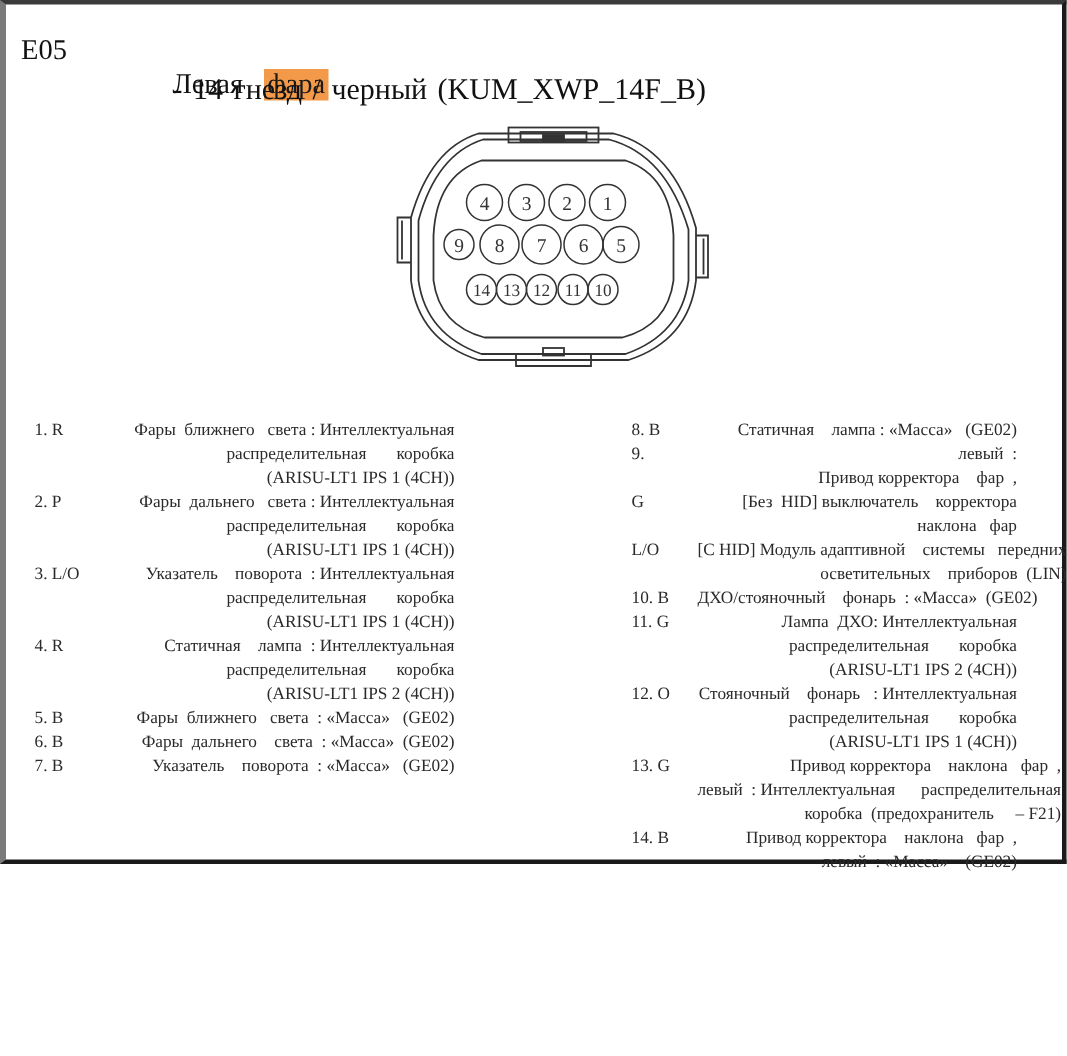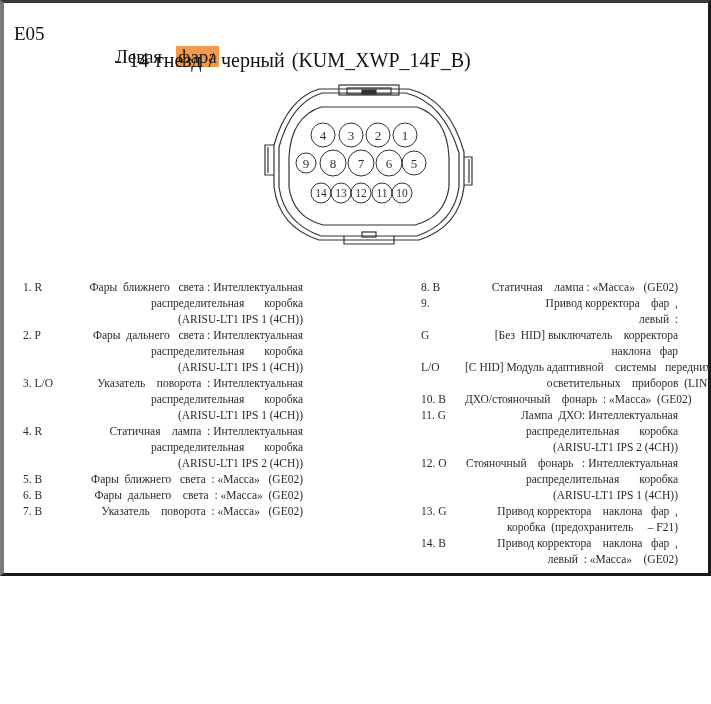--- a/index.html
+++ b/index.html
@@ -148,22 +148,22 @@
   <div class="pins col-right" id="right-col">
       <div class="pin-row">
         <div class="pin-label">8. B</div>
         <div class="pin-desc">
           <span>Статичная    лампа : «Масса»   (GE02)</span>
         </div>
       </div>
       <div class="pin-row">
         <div class="pin-label">9.</div>
         <div class="pin-desc">
+          <span>левый  :</span>
           <span>Привод корректора    фар  ,</span>
-          <span>левый  :</span>
         </div>
       </div>
       <div class="pin-row">
         <div class="pin-label">G</div>
         <div class="pin-desc">
           <span>[Без  HID] выключатель    корректора</span>
           <span>наклона   фар</span>
         </div>
       </div>
       <div class="pin-row">
@@ -192,20 +192,21 @@
         <div class="pin-desc">
           <span>Стояночный    фонарь   : Интеллектуальная</span>
           <span>распределительная       коробка</span>
           <span>(ARISU-LT1 IPS 1 (4CH))</span>
         </div>
       </div>
       <div class="pin-row">
         <div class="pin-label">13. G</div>
         <div class="pin-desc">
           <span>Привод корректора    наклона   фар  ,</span>
+          <span>левый  : Интеллектуальная      распределительная</span>
           <span>коробка  (предохранитель     – F21)</span>
         </div>
       </div>
       <div class="pin-row">
         <div class="pin-label">14. B</div>
         <div class="pin-desc">
           <span>Привод корректора    наклона   фар  ,</span>
           <span>левый  : «Масса»    (GE02)</span>
         </div>
       </div>

